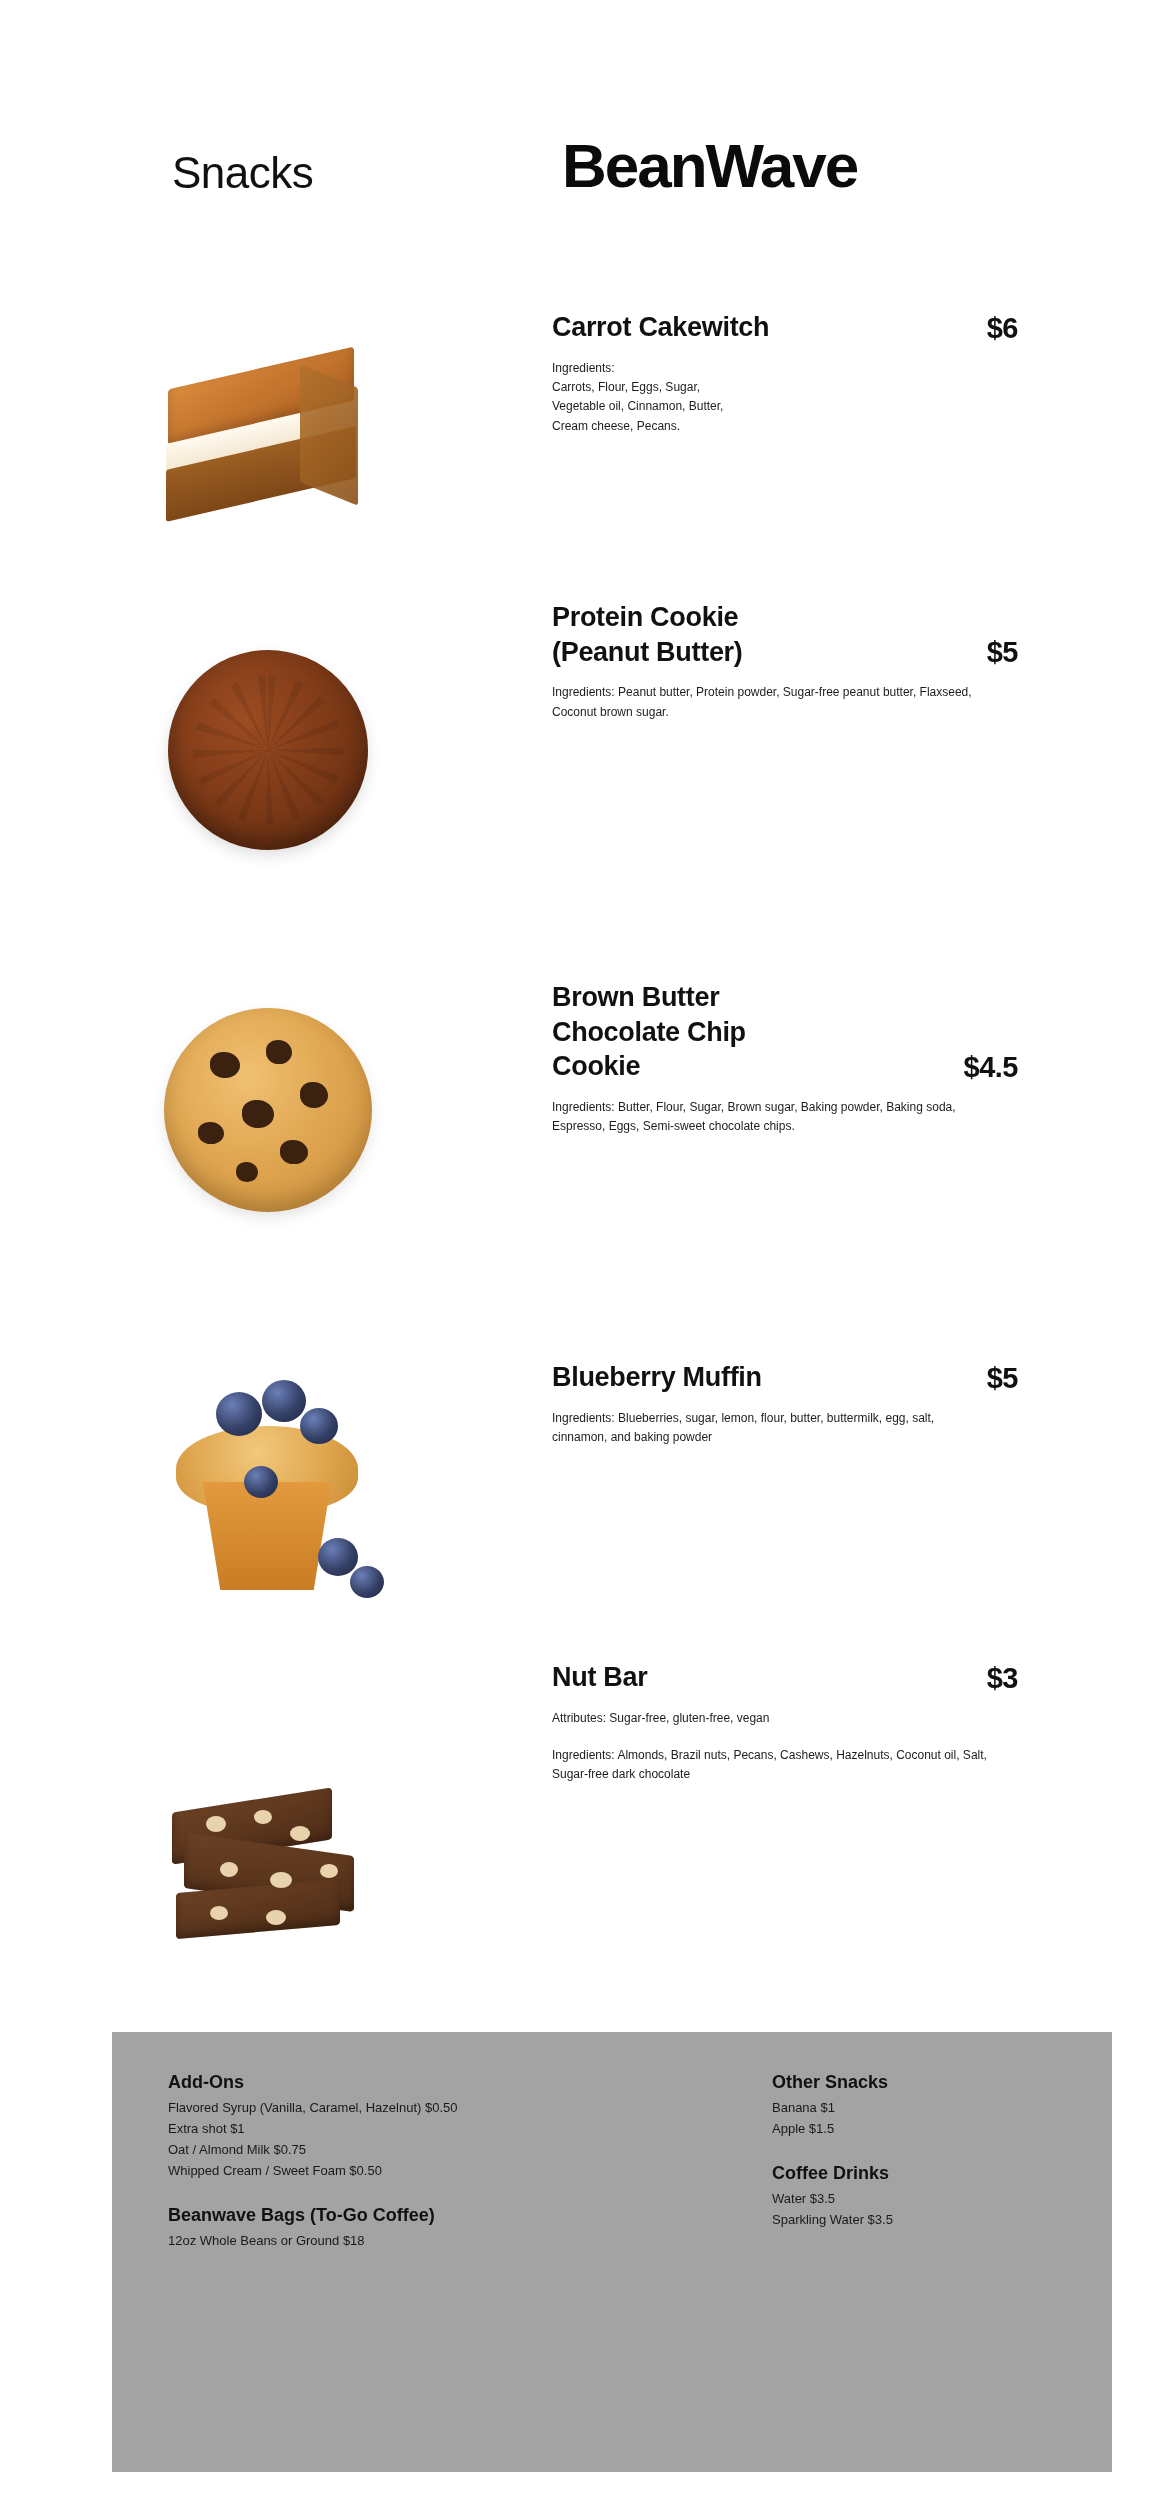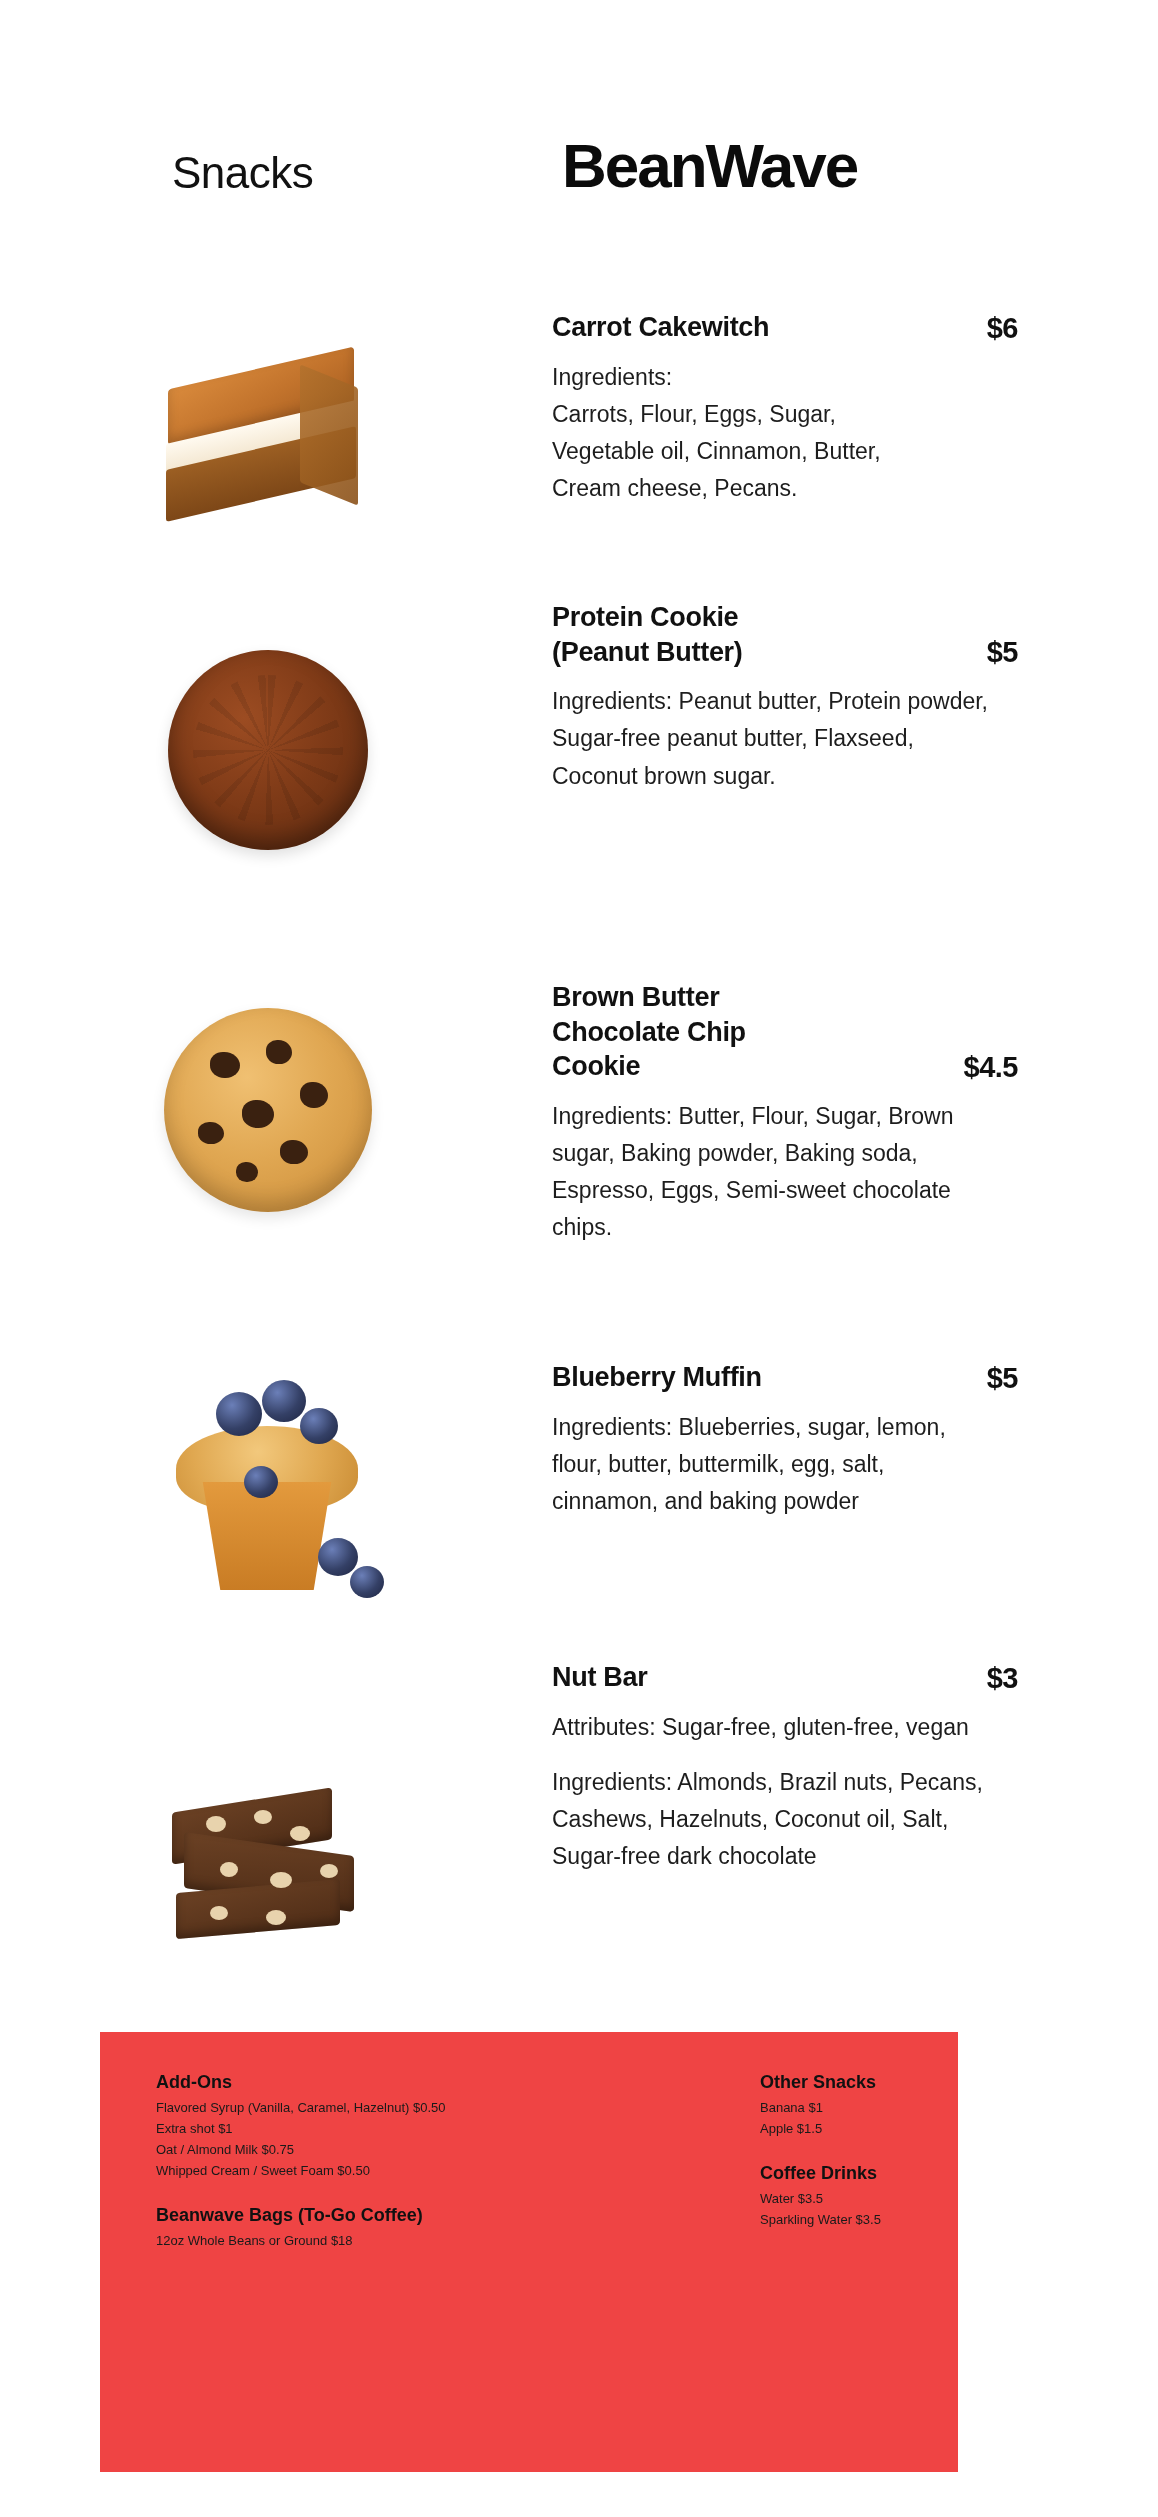--- a/index.html
+++ b/index.html
@@ -83,21 +83,21 @@
   .item-price {
     position: absolute;
     right: 4px;
     bottom: 0;
     font-size: 29px;
     font-weight: 700;
     letter-spacing: -0.5px;
     color: #111111;
   }
   .item-desc {
-    font-size: 23px;
+    font-size: 12px;
     line-height: 1.62;
     color: #1d1d1d;
     margin-top: 14px;
     max-width: 440px;
   }
   .item-desc + .item-desc {
     margin-top: 18px;
   }
 
   
@@ -213,25 +213,25 @@
   .nutbar .b3 { left: 26px; top: 146px; width: 164px; height: 46px; transform: skewY(-5deg); }
   .nut {
     position: absolute;
     background: #e8d3ad;
     border-radius: 50%;
   }
 
   
   .footer-panel {
     position: absolute;
-    left: 100px;
+    left: 112px;
     top: 2032px;
-    width: 858px;
+    width: 1000px;
     height: 440px;
-    background: #ef4444;
+    background: #a3a3a3;
   }
   .footer-col {
     position: absolute;
     top: 40px;
   }
   .footer-col.left { left: 56px; width: 560px; }
   .footer-col.right { left: 660px; width: 300px; }
   .footer-head {
     font-size: 18px;
     font-weight: 700;

